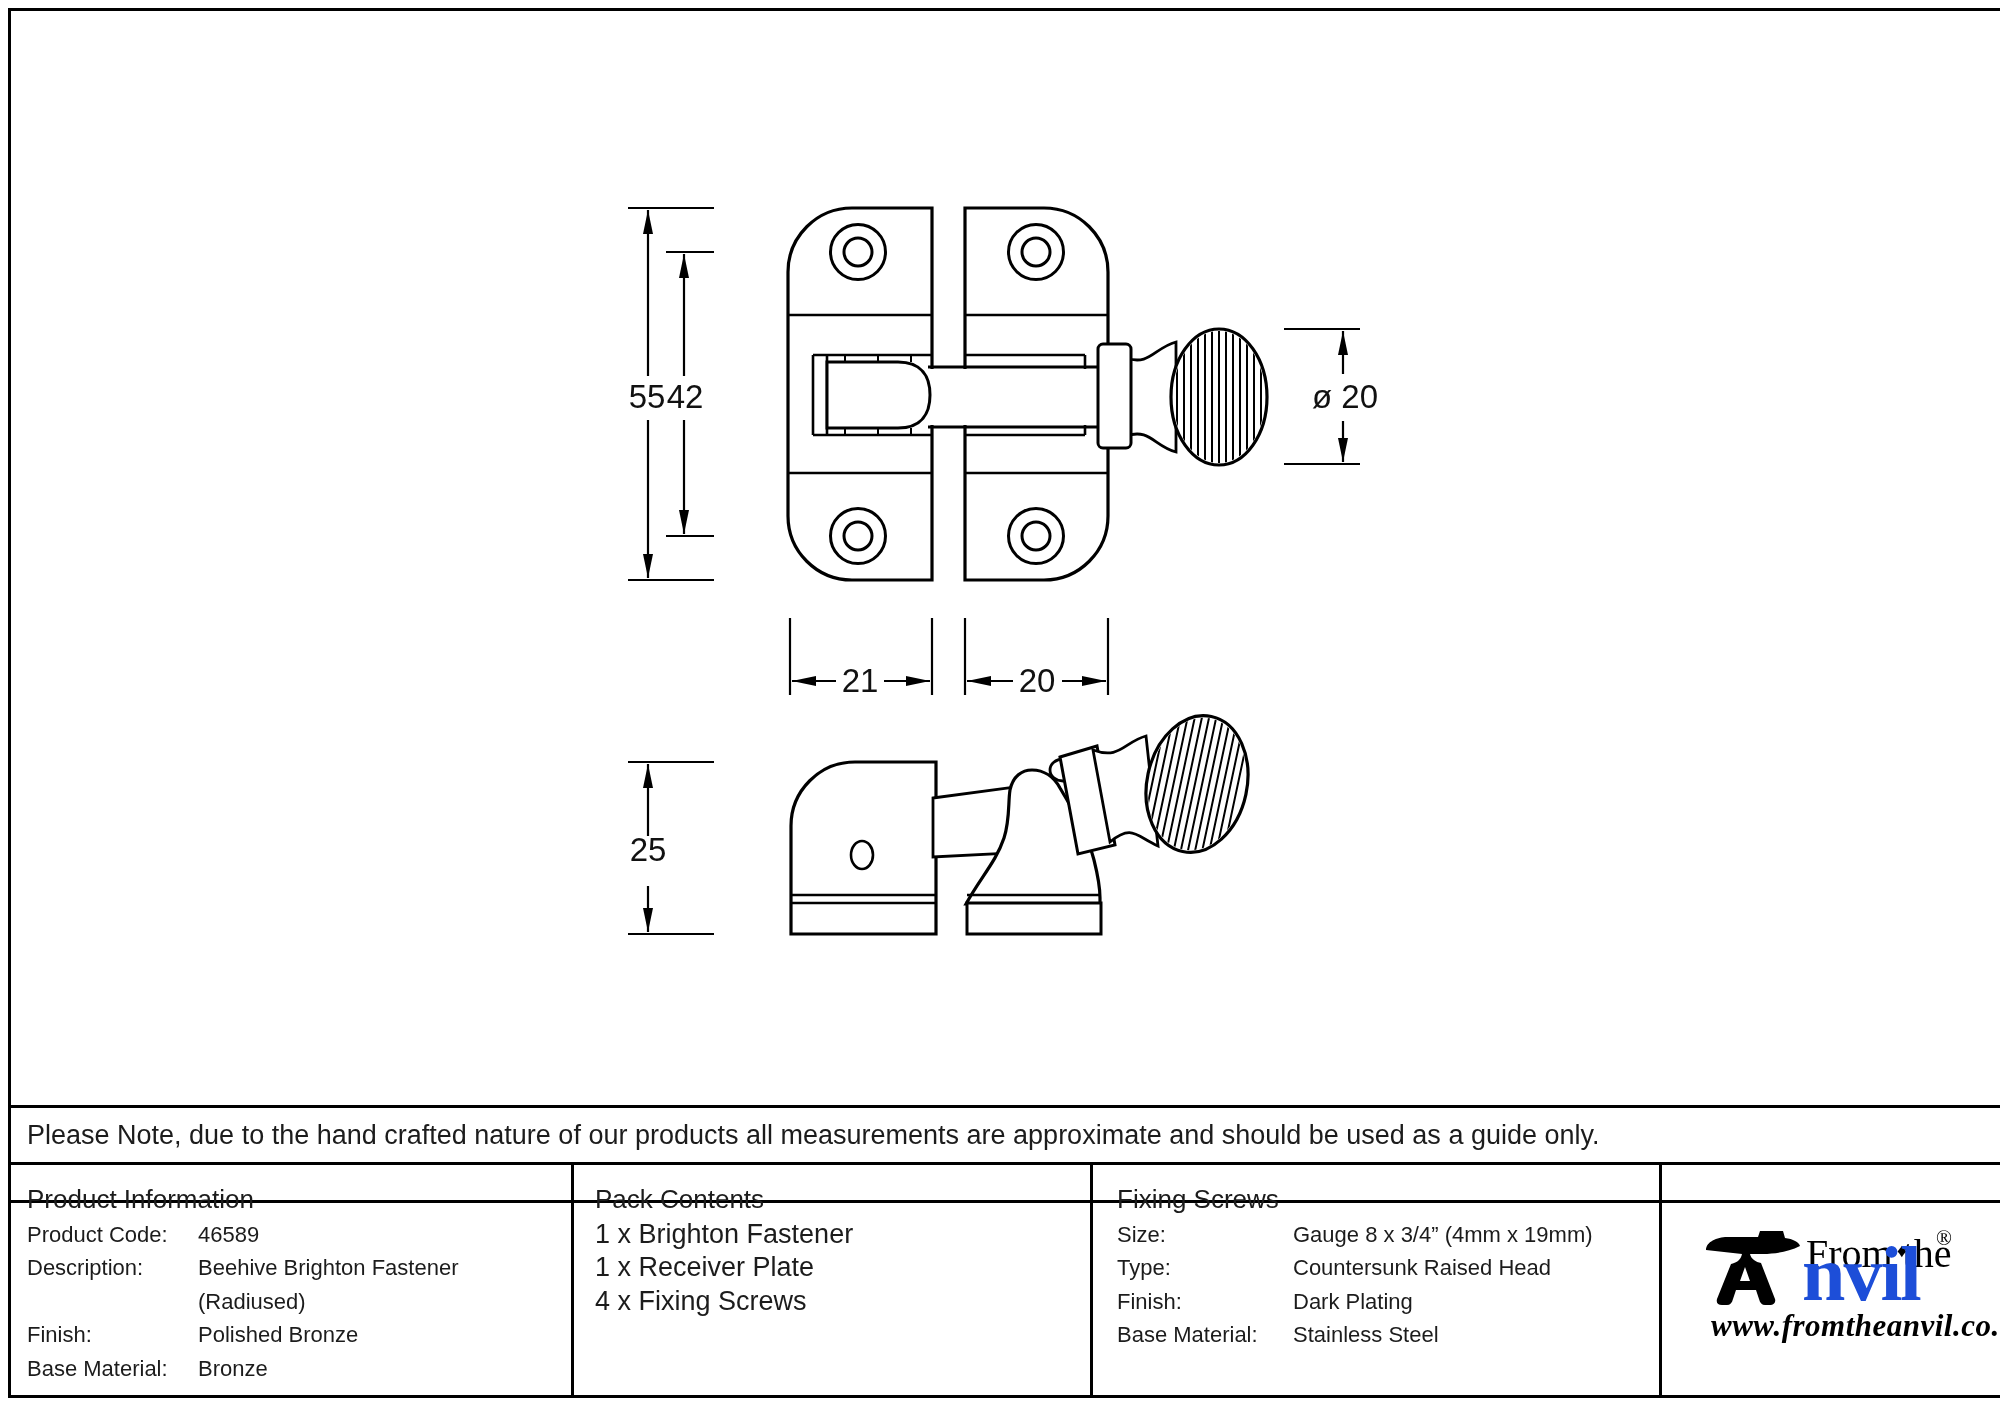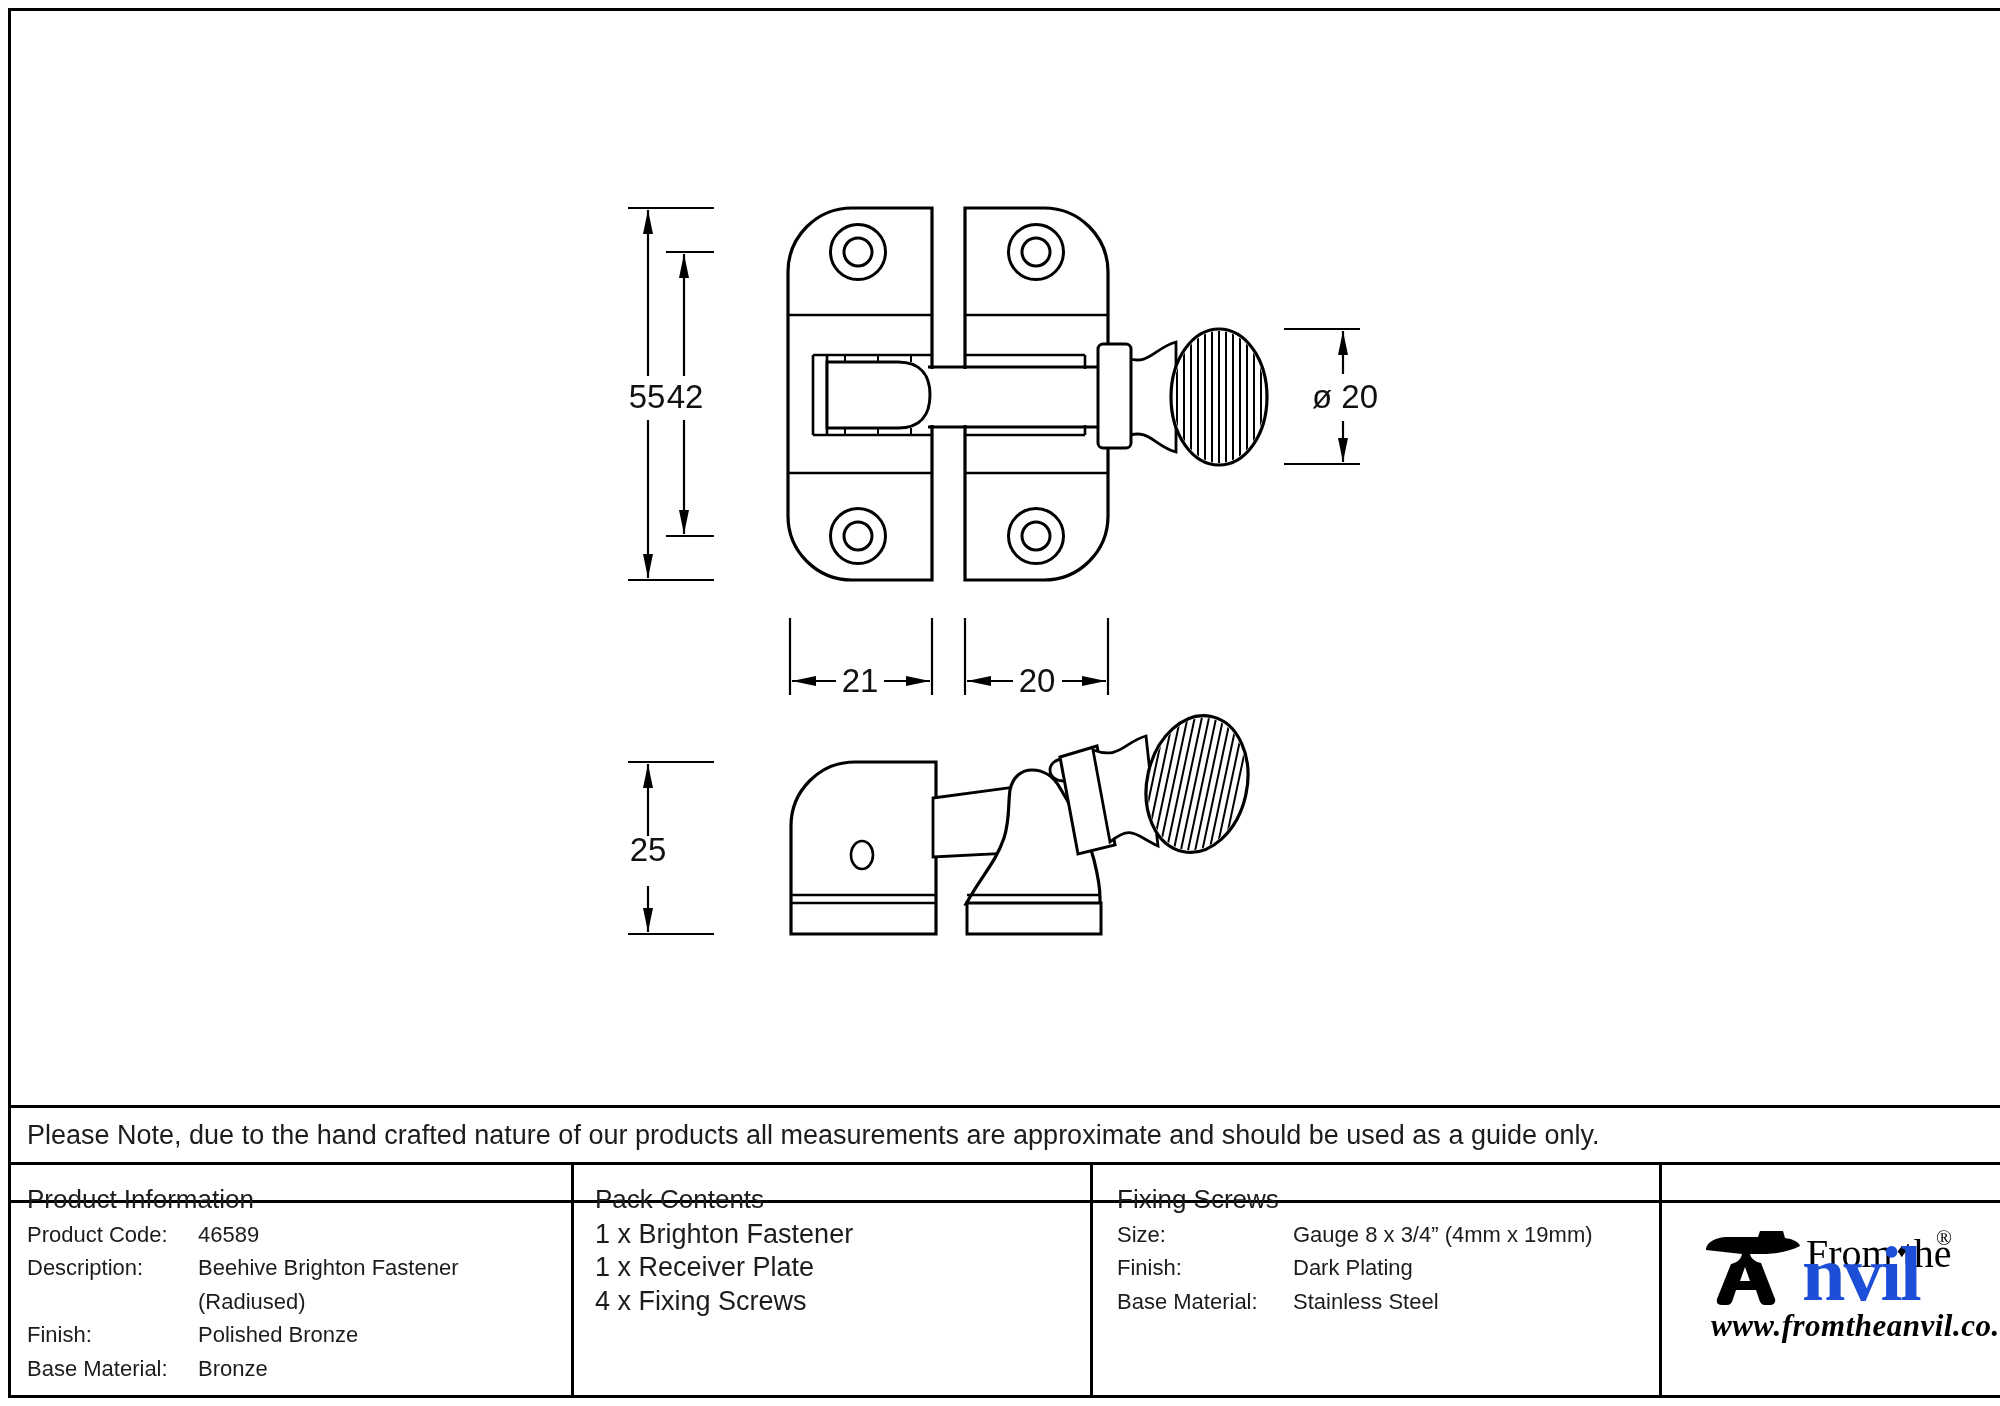--- a/index.html
+++ b/index.html
@@ -206,20 +206,24 @@
   <div class="list-block" style="left:595px;">
     <div class="list-item">1 x Brighton Fastener</div>
     <div class="list-item">1 x Receiver Plate</div>
     <div class="list-item">4 x Fixing Screws</div>
   </div>
 
   <div class="kv-block" style="left:1117px;">
     <div class="kv-row right">
       <span>Size:</span>
       <span>Gauge 8 x 3/4” (4mm x 19mm)</span>
+    </div>
+    <div class="kv-row right">
+      <span>Type:</span>
+      <span>Countersunk Raised Head</span>
     </div>
     <div class="kv-row right">
       <span>Finish:</span>
       <span>Dark Plating</span>
     </div>
     <div class="kv-row right">
       <span>Base Material:</span>
       <span>Stainless Steel</span>
     </div>
   </div>

